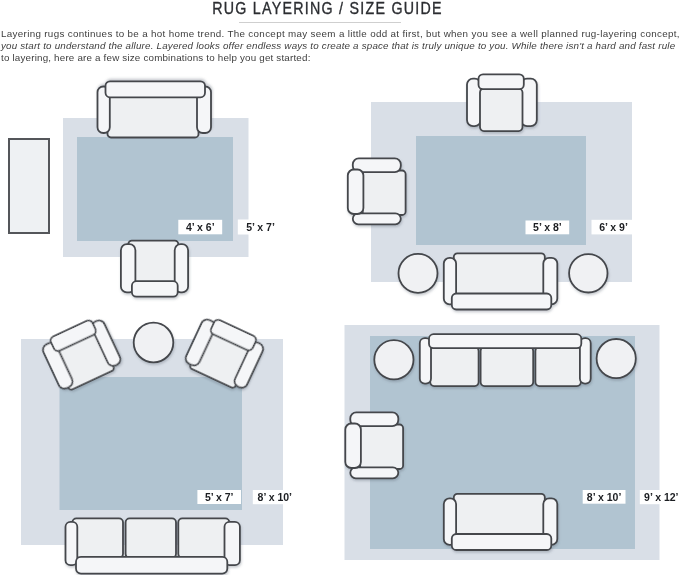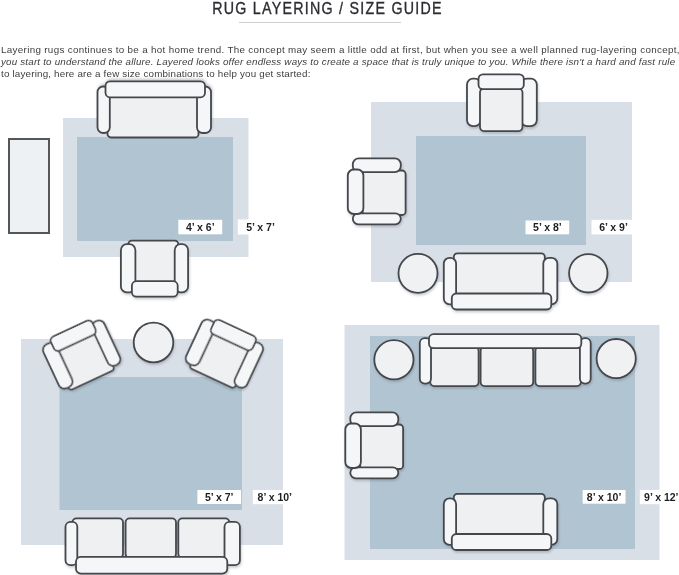--- a/index.html
+++ b/index.html
@@ -1,21 +1,21 @@
 <!DOCTYPE html>
 <html><head>
 <meta charset="utf-8">
 <style>
 html,body{margin:0;padding:0;width:679px;height:575px;background:#ffffff;overflow:hidden;
   font-family:"Liberation Sans",sans-serif;}
 #title{position:absolute;top:0px;left:-12px;width:679px;text-align:center;
   font-size:17px;font-weight:normal;letter-spacing:1.5px;color:#2b2d31;line-height:17px;
   -webkit-text-stroke:0.35px #2b2d31;transform:scaleX(0.838);}
 #divider{position:absolute;top:22px;left:239px;width:162px;height:1px;background:#cfcfcf;}
-#para{position:absolute;top:44px;left:1px;width:679px;font-size:9.8px;line-height:12px;
+#para{position:absolute;top:28px;left:1px;width:679px;font-size:9.8px;line-height:12px;
   color:#3d3d3d;white-space:nowrap;}
 #para .l1{letter-spacing:0.33px;}
 #para .l2{letter-spacing:0.19px;font-style:italic;}
 #para .l3{letter-spacing:0.19px;}
 svg{position:absolute;top:0;left:0;}
 .lbl{font-weight:bold;font-size:10.5px;fill:#1c1e22;text-anchor:middle;}
 </style>
 </head>
 <body>
 

